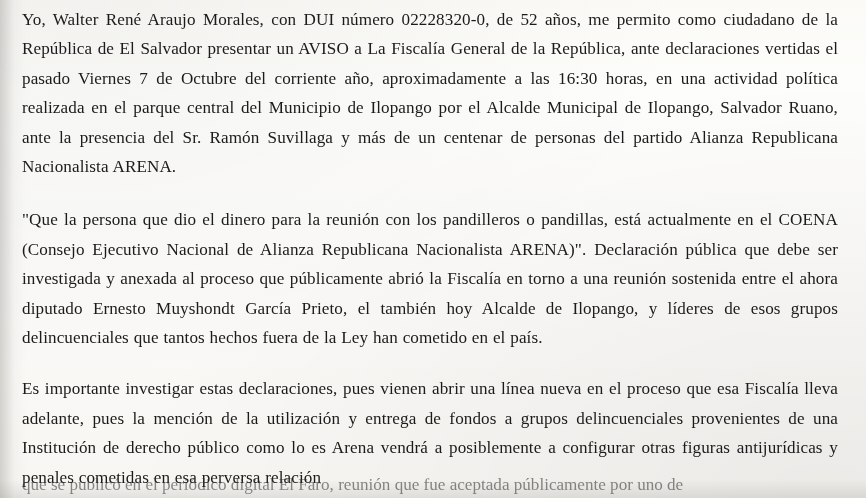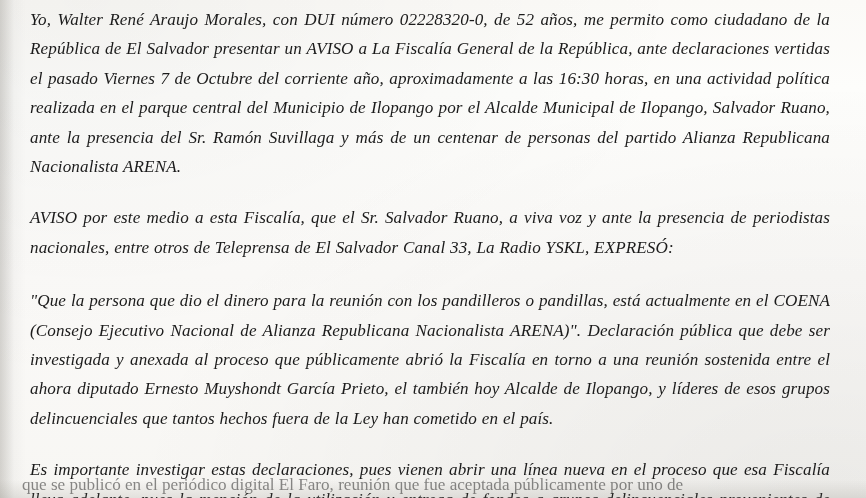--- a/index.html
+++ b/index.html
@@ -32,28 +32,27 @@
       linear-gradient(90deg, rgba(0,0,0,0.05) 0px, rgba(0,0,0,0.0) 26px);
     pointer-events: none;
   }
   .doc-body {
     position: absolute;
     left: 22px;
     top: 0px;
     width: 816px;
   }
   p.para {
-    margin: 8px;
+    margin: 0;
     text-align: justify;
     color: #1b1b1b;
     font-size: 17.1px;
     line-height: 29.4px;
     letter-spacing: 0.1px;
     word-spacing: 0.4px;
-    font-style: italic;
     -webkit-font-smoothing: antialiased;
   }
   p.p1 { margin-top: 5px; }
   p.p2 { margin-top: 22px; }
   p.p3 { margin-top: 24px; }
   p.p4 { margin-top: 22px; }
   .clipped {
     position: absolute;
     left: 22px;
     top: 470px;
@@ -85,21 +84,20 @@
     pointer-events: none;
   }
 </style>
 </head>
 <body>
 
 <div id="page">
 
   <div class="doc-body">
     <p class="para p1">Yo, Walter René Araujo Morales, con DUI número 02228320-0, de 52 años, me permito como ciudadano de la República de El Salvador presentar un AVISO a La Fiscalía General de la República, ante declaraciones vertidas el pasado Viernes 7 de Octubre del corriente año, aproximadamente a las 16:30 horas, en una actividad política realizada en el parque central del Municipio de Ilopango por el Alcalde Municipal de Ilopango, Salvador Ruano, ante la presencia del Sr. Ramón Suvillaga y más de un centenar de personas del partido Alianza Republicana Nacionalista ARENA.</p>
-    <p class="para p2">AVISO por este medio a esta Fiscalía, que el Sr. Salvador Ruano, a viva voz y ante la presencia de periodistas nacionales, entre otros de Teleprensa de El Salvador Canal 33, La Radio YSKL, EXPRESÓ:</p>
     <p class="para p3">"Que la persona que dio el dinero para la reunión con los pandilleros o pandillas, está actualmente en el COENA (Consejo Ejecutivo Nacional de Alianza Republicana Nacionalista ARENA)". Declaración pública que debe ser investigada y anexada al proceso que públicamente abrió la Fiscalía en torno a una reunión sostenida entre el ahora diputado Ernesto Muyshondt García Prieto, el también hoy Alcalde de Ilopango, y líderes de esos grupos delincuenciales que tantos hechos fuera de la Ley han cometido en el país.</p>
     <p class="para p4">Es importante investigar estas declaraciones, pues vienen abrir una línea nueva en el proceso que esa Fiscalía lleva adelante, pues la mención de la utilización y entrega de fondos a grupos delincuenciales provenientes de una Institución de derecho público como lo es Arena vendrá a posiblemente a  configurar otras figuras antijurídicas y penales cometidas en esa perversa relación</p>
   </div>
 
   <div class="clipped">
     <p>que se publicó en el periódico digital El Faro, reunión que fue aceptada públicamente por uno de</p>
   </div>
 
   <div class="edge-shadow-left"></div>
   <div class="edge-shadow-bottom"></div>

